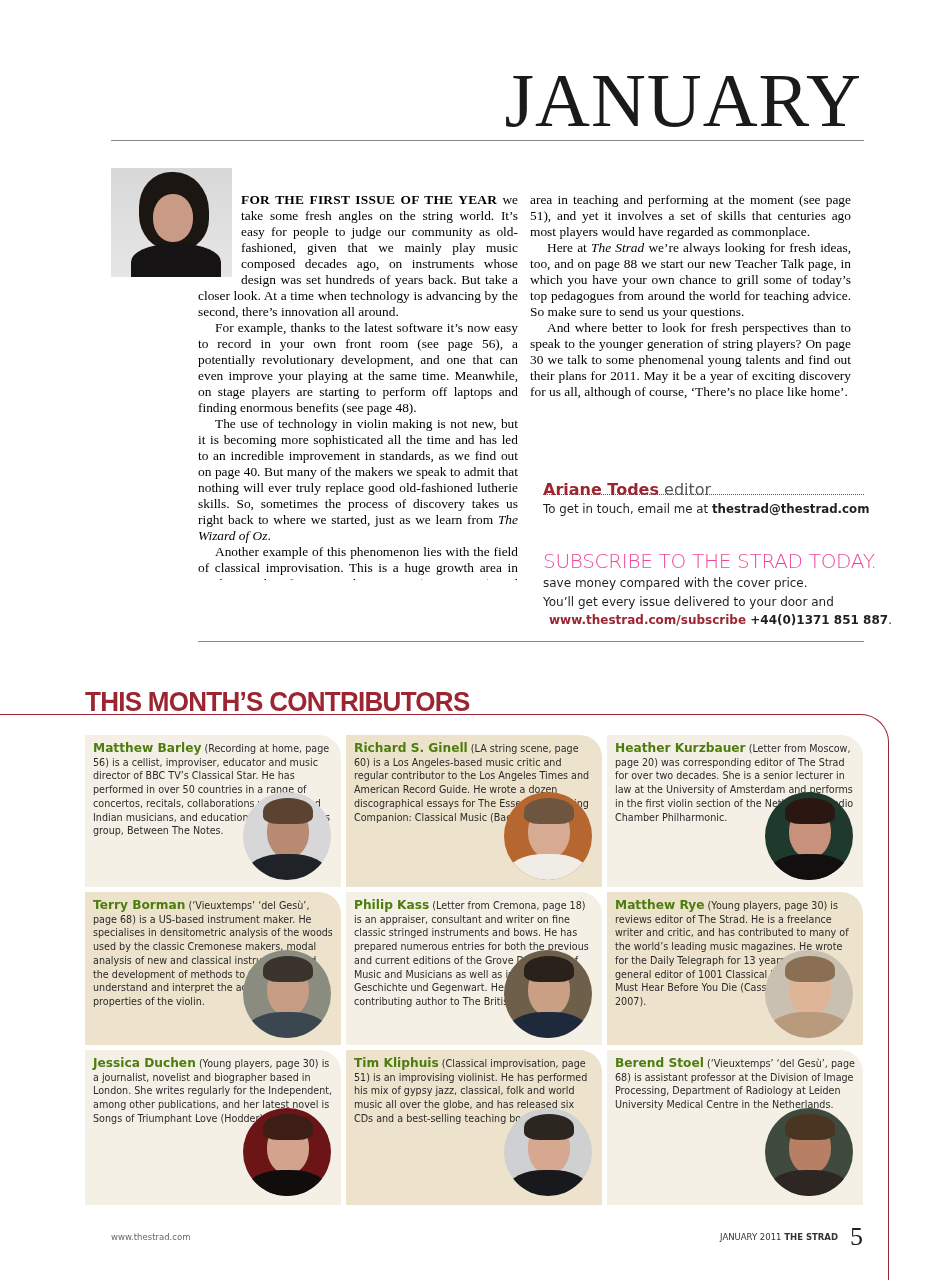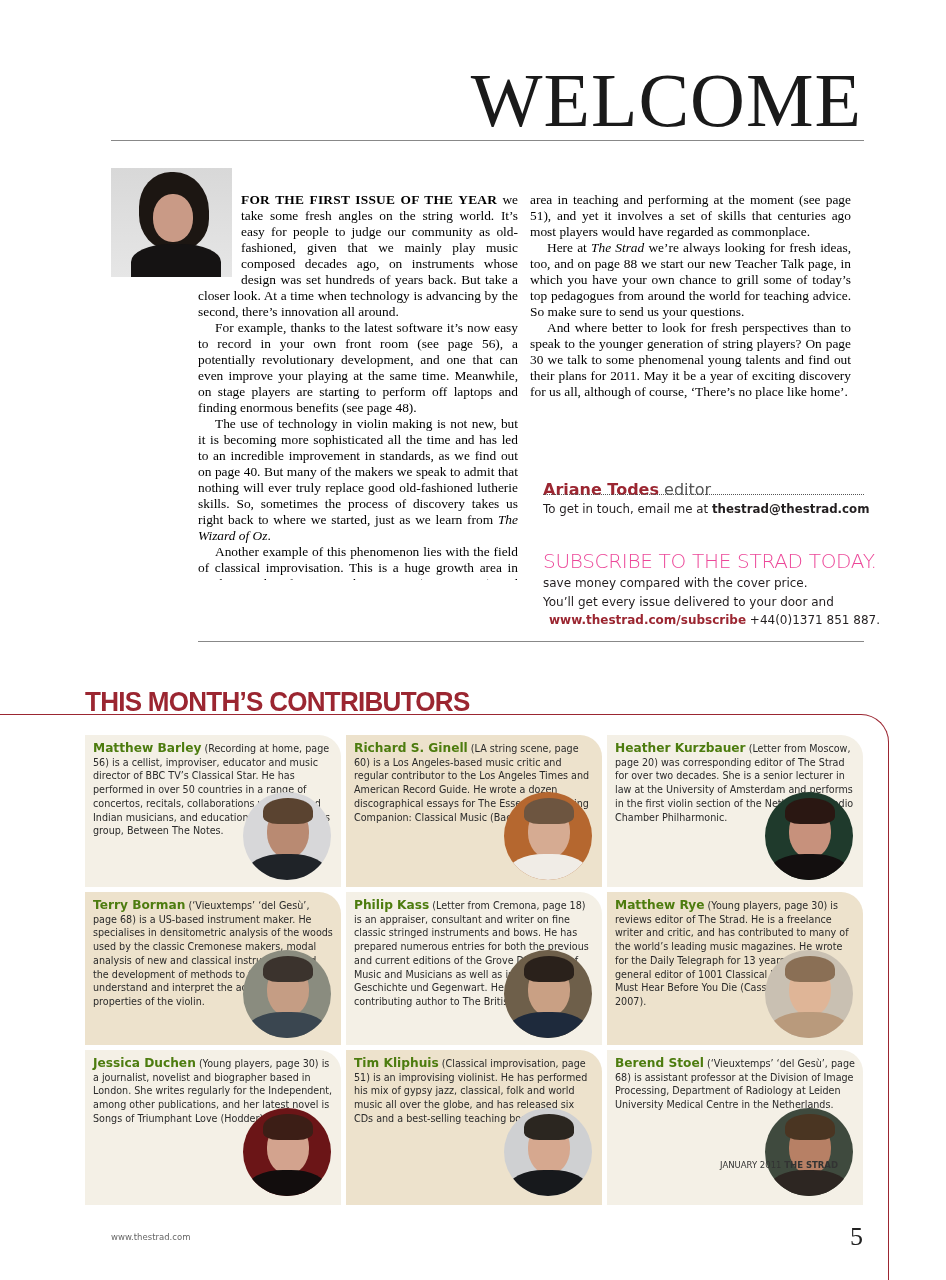--- a/index.html
+++ b/index.html
@@ -34,21 +34,21 @@
   .signature { position: absolute; left: 543px; top: 480px; font-size: 16px; color: #4b4b4b; }
   .signature .name { color: #9b2631; font-weight: bold; }
   .signature .role { font-weight: normal; color: #555; }
   .dot-rule { position: absolute; left: 543px; top: 494px; width: 321px; border-top: 1px dotted #555; }
   .contact { position: absolute; left: 543px; top: 502px; font-size: 11.8px; color: #231f20; }
   .contact b { font-weight: bold; }
 
   .subscribe-head { position: absolute; left: 543px; top: 549px; font-size: 20px; color: #ec4899; font-weight: 300; letter-spacing: -0.3px; }
   .subscribe-text { position: absolute; left: 543px; top: 574px; font-size: 12px; line-height: 18.5px; color: #231f20; }
   .subscribe-text .url { color: #9b2631; font-weight: bold; margin-left: 6px; }
-  .subscribe-text .phone { font-weight: normal; }
+  .subscribe-text .phone { font-weight: bold; }
   .bottom-rule { position: absolute; left: 198px; top: 641px; width: 666px; height: 1px; background: #888; }
 
   .contrib-title {
     position: absolute; left: 85px; top: 686px;
     font-family: "Liberation Sans", sans-serif; font-size: 28px; font-weight: bold;
     color: #9b2631; letter-spacing: -0.8px; transform: scaleX(0.93); transform-origin: left;
   }
   .frame {
     position: absolute; left: -2px; top: 714px; width: 891px; height: 600px;
     border-top: 1.5px solid #9b2631; border-right: 1.5px solid #9b2631;
@@ -67,28 +67,28 @@
   .card .cname { color: #4d7c0f; font-weight: bold; font-size: 12.2px; }
   .card .bio { display: inline; }
   .card .portrait {
     position: absolute; right: 10px; width: 88px; height: 88px; border-radius: 50%; overflow: hidden;
   }
   .portrait .ph-head { position:absolute; left:24px; top:14px; width:42px; height:52px; border-radius:48%; }
   .portrait .ph-hair { position:absolute; left:20px; top:6px; width:50px; height:26px; border-radius:50% 50% 30% 30%; }
   .portrait .ph-body { position:absolute; left:4px; top:62px; width:80px; height:40px; border-radius:45% 45% 0 0; }
 
   .footer-url { position: absolute; left: 111px; top: 1232px; font-family: "DejaVu Sans", sans-serif; font-size: 8.5px; color: #666; }
-  .footer-issue { position: absolute; right: 108px; top: 1160px; font-family: "DejaVu Sans", sans-serif; font-size: 8.5px; color: #333; }
+  .footer-issue { position: absolute; right: 108px; top: 1232px; font-family: "DejaVu Sans", sans-serif; font-size: 8.5px; color: #333; }
   .footer-issue b { font-weight: bold; }
   .footer-page { position: absolute; left: 850px; top: 1222px; font-family: "Liberation Serif", serif; font-size: 26px; color: #222; }
 </style>
 </head>
 <body>
 
-<h1 class="welcome-title">WELCOME</h1>
+<h1 class="welcome-title">JANUARY</h1>
 <div class="title-rule"></div>
 
 <div class="editor-photo">
   <div class="hair"></div>
     <div class="face"></div>
     <div class="body"></div>
 </div>
 
 <div class="col col-left">
   <div class="wrap-space"></div>

